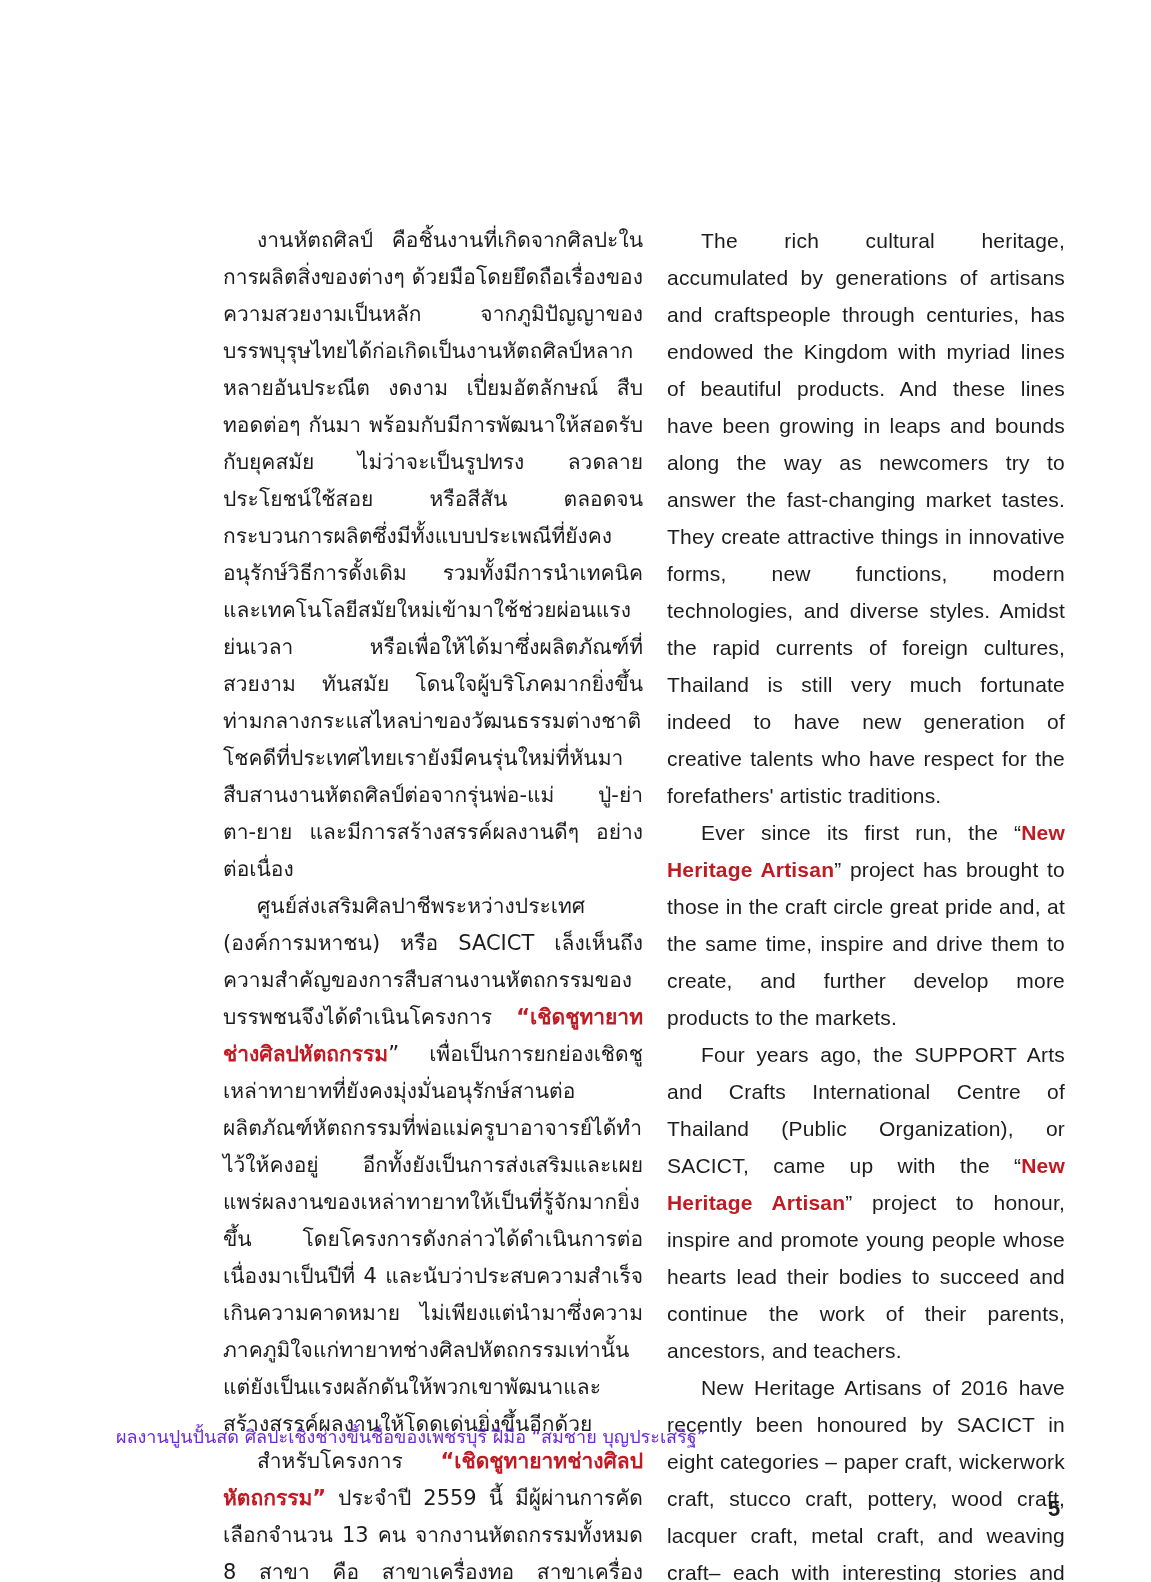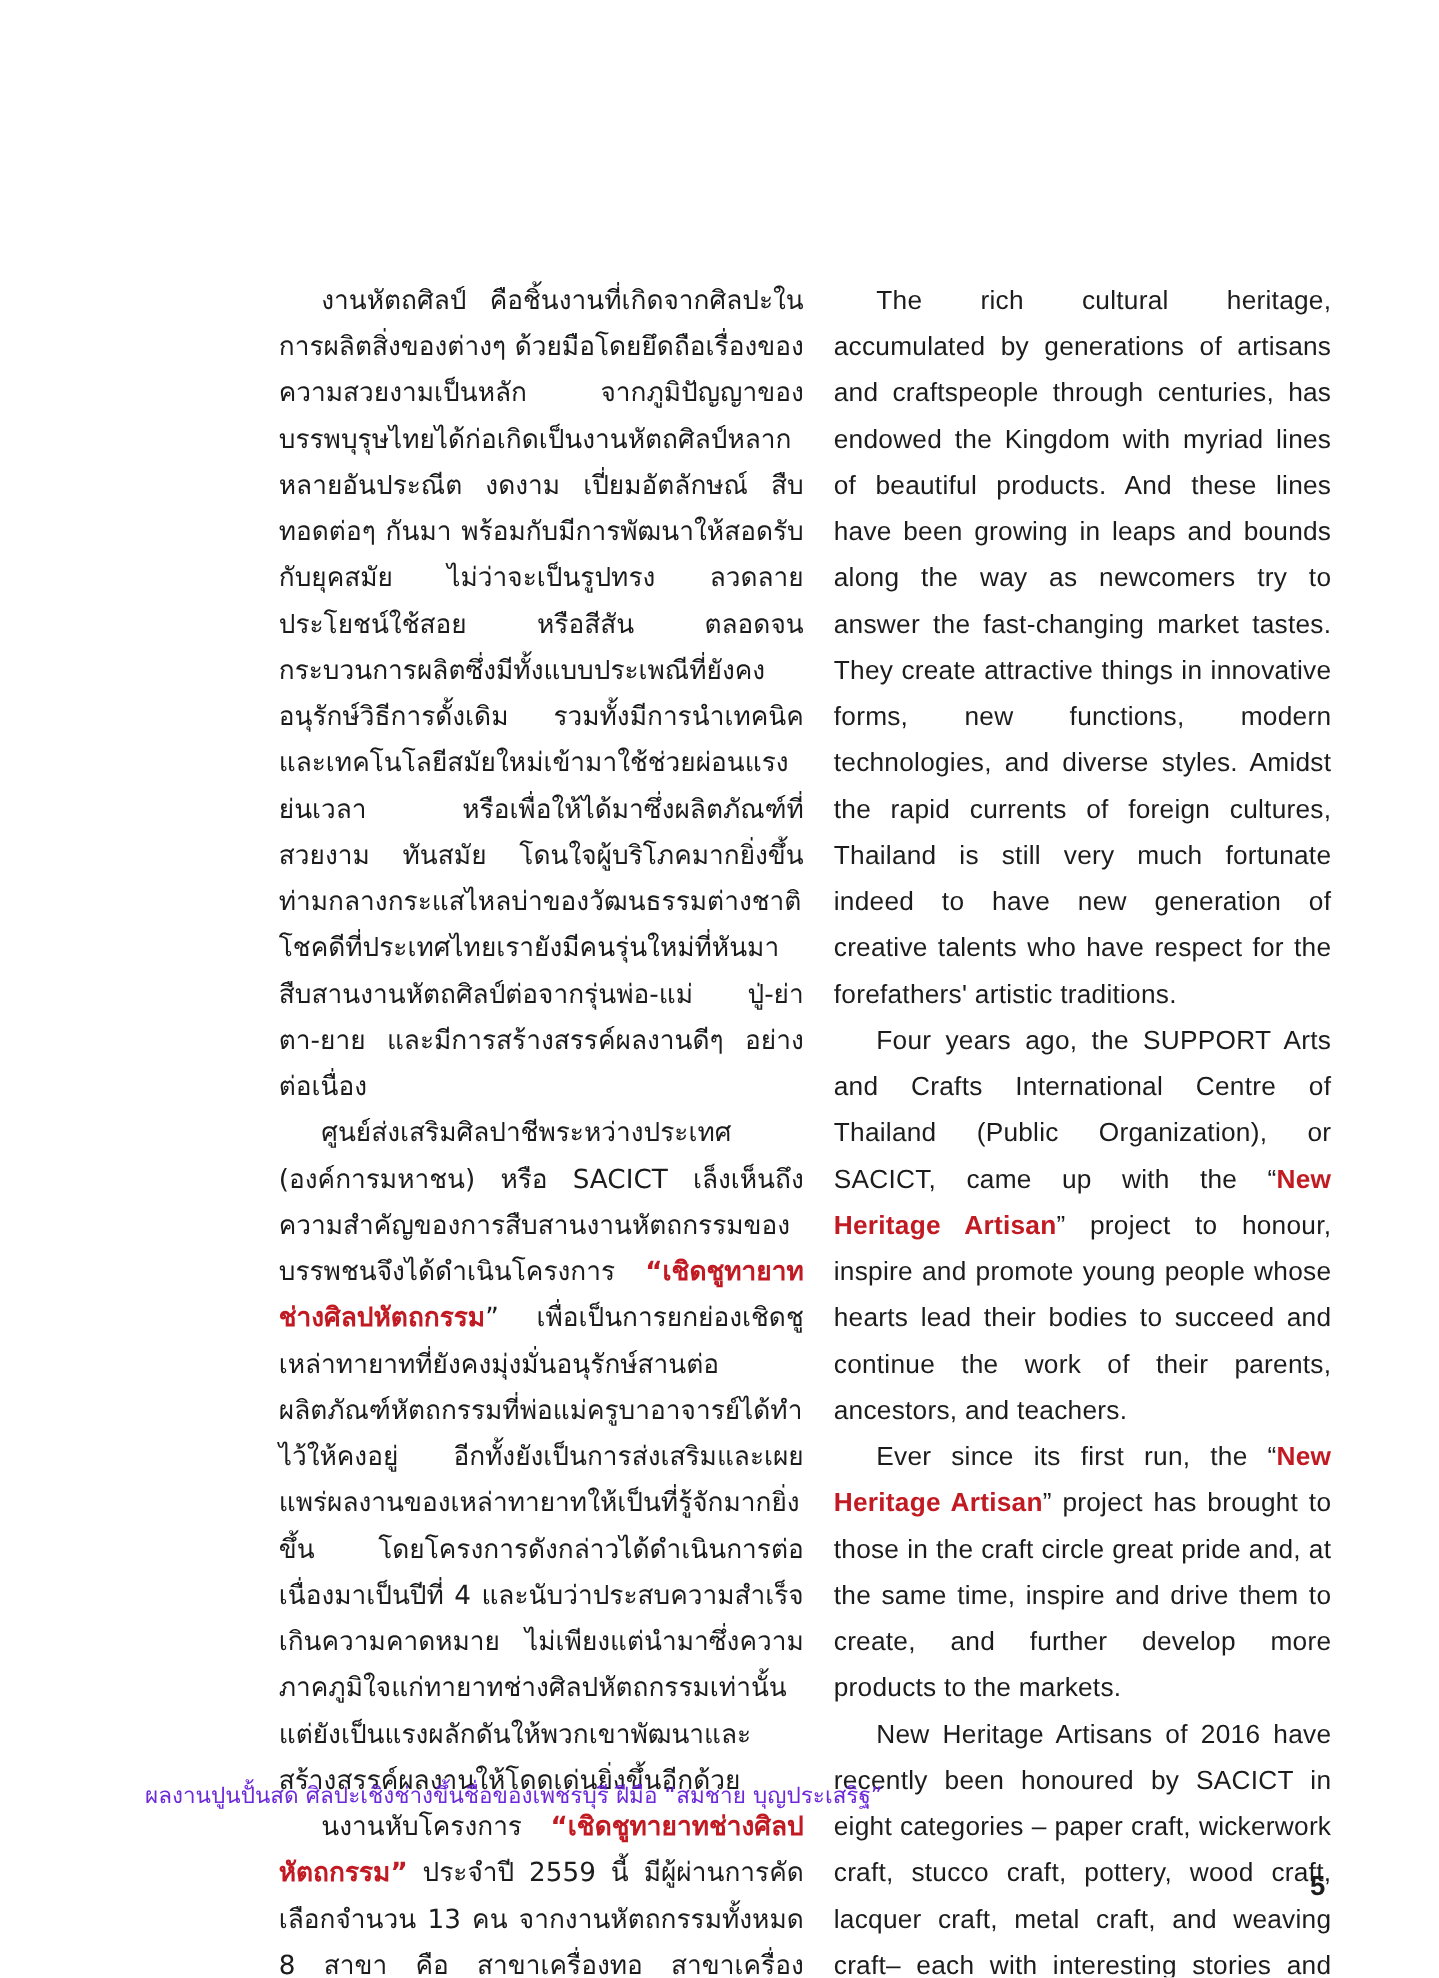--- a/index.html
+++ b/index.html
@@ -61,26 +61,26 @@
 </style>
 </head>
 <body>
 
 <div class="page">
 
   <div class="text-columns">
     <div class="column col-thai">
         <p><span>งานหัตถศิลป์ คือชิ้นงานที่เกิดจากศิลปะในการผลิตสิ่งของต่างๆ ด้วยมือโดยยึดถือเรื่องของความสวยงามเป็นหลัก จากภูมิปัญญาของบรรพบุรุษไทยได้ก่อเกิดเป็นงานหัตถศิลป์หลากหลายอันประณีต งดงาม เปี่ยมอัตลักษณ์ สืบทอดต่อๆ กันมา พร้อมกับมีการพัฒนาให้สอดรับกับยุคสมัย ไม่ว่าจะเป็นรูปทรง ลวดลาย ประโยชน์ใช้สอย หรือสีสัน ตลอดจนกระบวนการผลิตซึ่งมีทั้งแบบประเพณีที่ยังคงอนุรักษ์วิธีการดั้งเดิม รวมทั้งมีการนำเทคนิคและเทคโนโลยีสมัยใหม่เข้ามาใช้ช่วยผ่อนแรง ย่นเวลา หรือเพื่อให้ได้มาซึ่งผลิตภัณฑ์ที่สวยงาม ทันสมัย โดนใจผู้บริโภคมากยิ่งขึ้น ท่ามกลางกระแสไหลบ่าของวัฒนธรรมต่างชาติ โชคดีที่ประเทศไทยเรายังมีคนรุ่นใหม่ที่หันมาสืบสานงานหัตถศิลป์ต่อจากรุ่นพ่อ-แม่ ปู่-ย่า ตา-ยาย และมีการสร้างสรรค์ผลงานดีๆ อย่างต่อเนื่อง</span></p>
         <p><span>ศูนย์ส่งเสริมศิลปาชีพระหว่างประเทศ (องค์การมหาชน) หรือ SACICT เล็งเห็นถึงความสำคัญของการสืบสานงานหัตถกรรมของบรรพชนจึงได้ดำเนินโครงการ </span><span class="red">“เชิดชูทายาทช่างศิลปหัตถกรรม</span><span>” เพื่อเป็นการยกย่องเชิดชูเหล่าทายาทที่ยังคงมุ่งมั่นอนุรักษ์สานต่อผลิตภัณฑ์หัตถกรรมที่พ่อแม่ครูบาอาจารย์ได้ทำไว้ให้คงอยู่ อีกทั้งยังเป็นการส่งเสริมและเผยแพร่ผลงานของเหล่าทายาทให้เป็นที่รู้จักมากยิ่งขึ้น โดยโครงการดังกล่าวได้ดำเนินการต่อเนื่องมาเป็นปีที่ 4 และนับว่าประสบความสำเร็จเกินความคาดหมาย ไม่เพียงแต่นำมาซึ่งความภาคภูมิใจแก่ทายาทช่างศิลปหัตถกรรมเท่านั้น แต่ยังเป็นแรงผลักดันให้พวกเขาพัฒนาและสร้างสรรค์ผลงานให้โดดเด่นยิ่งขึ้นอีกด้วย</span></p>
-        <p><span>นงานหับโครงการ </span><span class="red">“เชิดชูทายาทช่างศิลปหัตถกรรม”</span><span> ประจำปี 2559 นี้ มีผู้ผ่านการคัดเลือกจำนวน 13 คน จากงานหัตถกรรมทั้งหมด 8 สาขา คือ สาขาเครื่องทอ สาขาเครื่องจักสาน สาขาเครื่องกระดาษ สาขาเครื่องไม้ สาขาเครื่องดิน สาขาเครื่องปูนปั้น สาขาเครื่องโลหะ และสาขาเครื่องรัก ซึ่งแต่ละคนต่างก็มีผลงานและความเป็นมาที่น่าสนใจ</span></p>
+        <p><span>สำหรับโครงการ </span><span class="red">“เชิดชูทายาทช่างศิลปหัตถกรรม”</span><span> ประจำปี 2559 นี้ มีผู้ผ่านการคัดเลือกจำนวน 13 คน จากงานหัตถกรรมทั้งหมด 8 สาขา คือ สาขาเครื่องทอ สาขาเครื่องจักสาน สาขาเครื่องกระดาษ สาขาเครื่องไม้ สาขาเครื่องดิน สาขาเครื่องปูนปั้น สาขาเครื่องโลหะ และสาขาเครื่องรัก ซึ่งแต่ละคนต่างก็มีผลงานและความเป็นมาที่น่าสนใจ</span></p>
       </div>
     <div class="column col-en">
         <p><span>The rich cultural heritage, accumulated by generations of artisans and craftspeople through centuries, has endowed the Kingdom with myriad lines of beautiful products. And these lines have been growing in leaps and bounds along the way as newcomers try to answer the fast-changing market tastes. They create attractive things in innovative forms, new functions, modern technologies, and diverse styles. Amidst the rapid currents of foreign cultures, Thailand is still very much fortunate indeed to have new generation of creative talents who have respect for the forefathers' artistic traditions.</span></p>
+        <p><span>Ever since its first run, the “</span><span class="red">New Heritage Artisan</span><span>” project has brought to those in the craft circle great pride and, at the same time, inspire and drive them to create, and further develop more products to the markets.</span></p>
         <p><span>Four years ago, the SUPPORT Arts and Crafts International Centre of Thailand (Public Organization), or SACICT, came up with the “</span><span class="red">New Heritage Artisan</span><span>” project to honour, inspire and promote young people whose hearts lead their bodies to succeed and continue the work of their parents, ancestors, and teachers.</span></p>
-        <p><span>Ever since its first run, the “</span><span class="red">New Heritage Artisan</span><span>” project has brought to those in the craft circle great pride and, at the same time, inspire and drive them to create, and further develop more products to the markets.</span></p>
         <p><span>New Heritage Artisans of 2016 have recently been honoured by SACICT in eight categories – paper craft, wickerwork craft, stucco craft, pottery, wood craft, lacquer craft, metal craft, and weaving craft– each with interesting stories and masterpieces. Let's meet them now.</span></p>
       </div>
   </div>
 
   <div class="caption">
     <div class="thai-line">ผลงานปูนปั้นสด ศิลปะเชิงช่างขึ้นชื่อของเพชรบุรี ฝีมือ “สมชาย บุญประเสริฐ”</div>
   </div>
 
   <div class="page-number">5</div>
 

